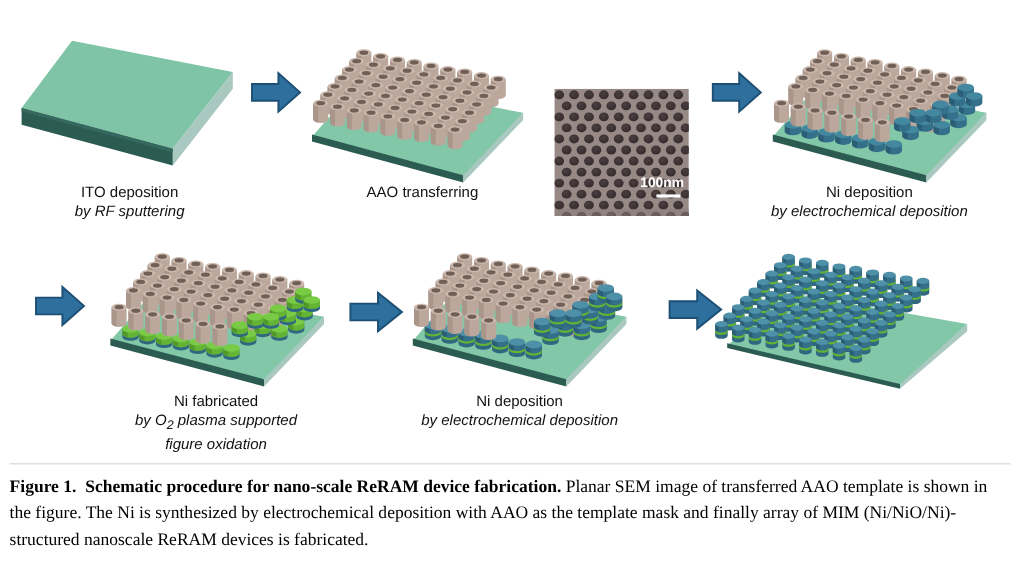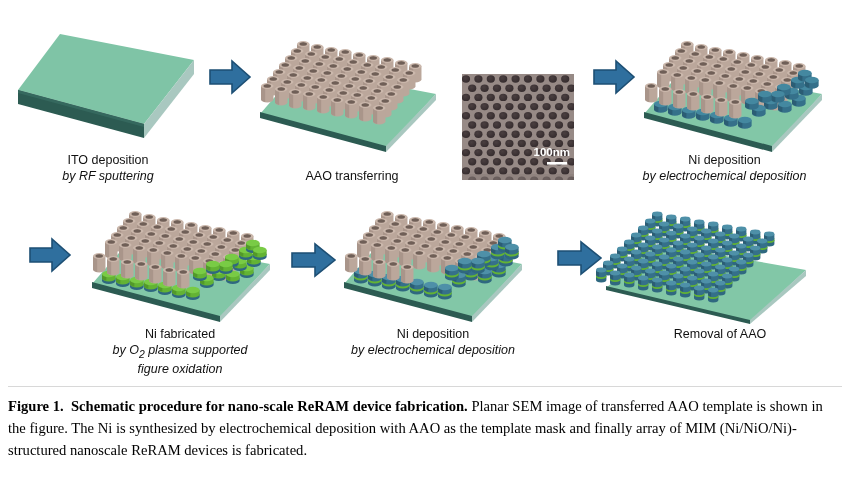--- a/index.html
+++ b/index.html
@@ -276,21 +276,21 @@
           </g>
         <g transform="translate(109,79)">
             <use href="#tubeA" transform="scale(0.52)"></use>
           </g>
         <g transform="translate(123,82)">
             <use href="#tubeA" transform="scale(0.52)"></use>
           </g>
       </g>
     </svg>
   </div>
-  <div class="label" style="left:272px;top:168px;width:160px;">
+  <div class="label" style="left:272px;top:152px;width:160px;">
     <div class="l1">AAO transferring</div>
   </div>
 
   <div id="sem" style="left:462px;top:30px;">
     <svg width="112" height="106" viewBox="0 0 112 106">
       <defs>
         <clipPath id="semclip">
             <rect x="0" y="0" width="112" height="106"></rect>
           </clipPath>
         <radialGradient id="poreg" cx="40%" cy="35%" r="70%">
@@ -1512,20 +1512,17 @@
           </g>
         <g transform="translate(94,90)">
             <use href="#pillar" transform="scale(0.52)"></use>
           </g>
         <g transform="translate(108,92)">
             <use href="#pillar" transform="scale(0.52)"></use>
           </g>
       </g>
     </svg>
   </div>
-  <div class="label" style="left:620px;top:326px;width:200px;">
-    <div class="l1">Removal of AAO</div>
-  </div>
 
   <div id="rule"></div>
   <div id="caption"><b><span>Figure 1.</span>&nbsp; <span>Schematic procedure for nano-scale ReRAM device fabrication.</span></b> <span>Planar SEM image of transferred AAO template is shown in the figure. The Ni is synthesized by electrochemical deposition with AAO as the template mask and finally array of MIM (Ni/NiO/Ni)-structured nanoscale ReRAM devices is fabricated.</span></div>
 
 </div>
 
 </body></html>

